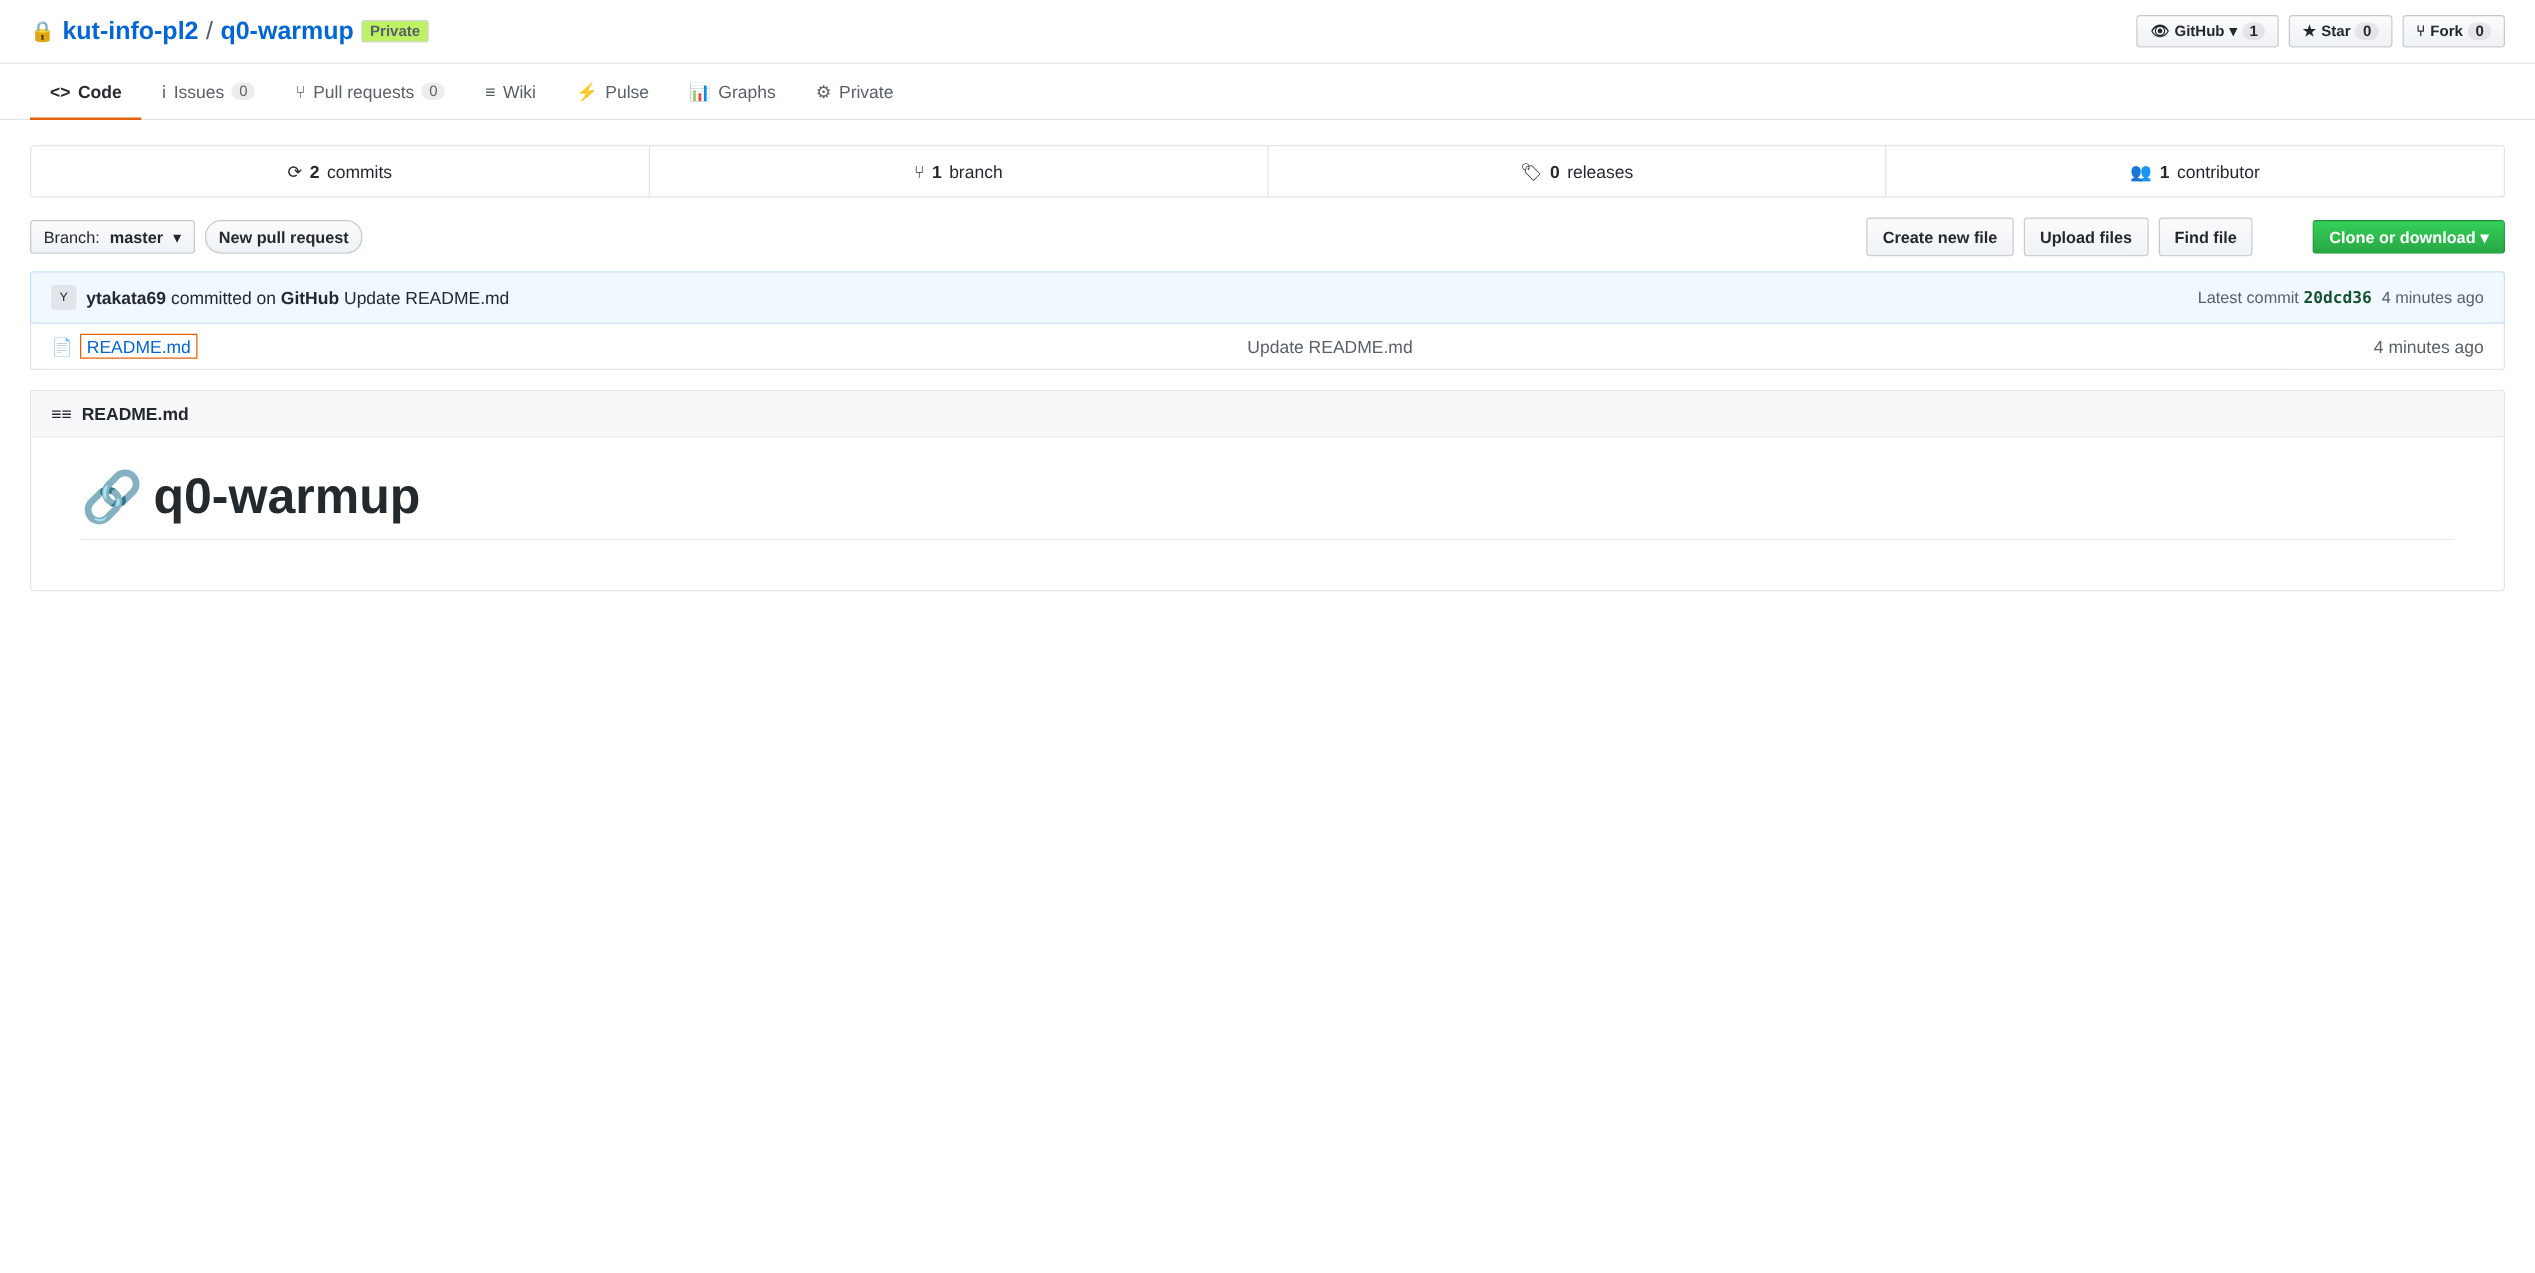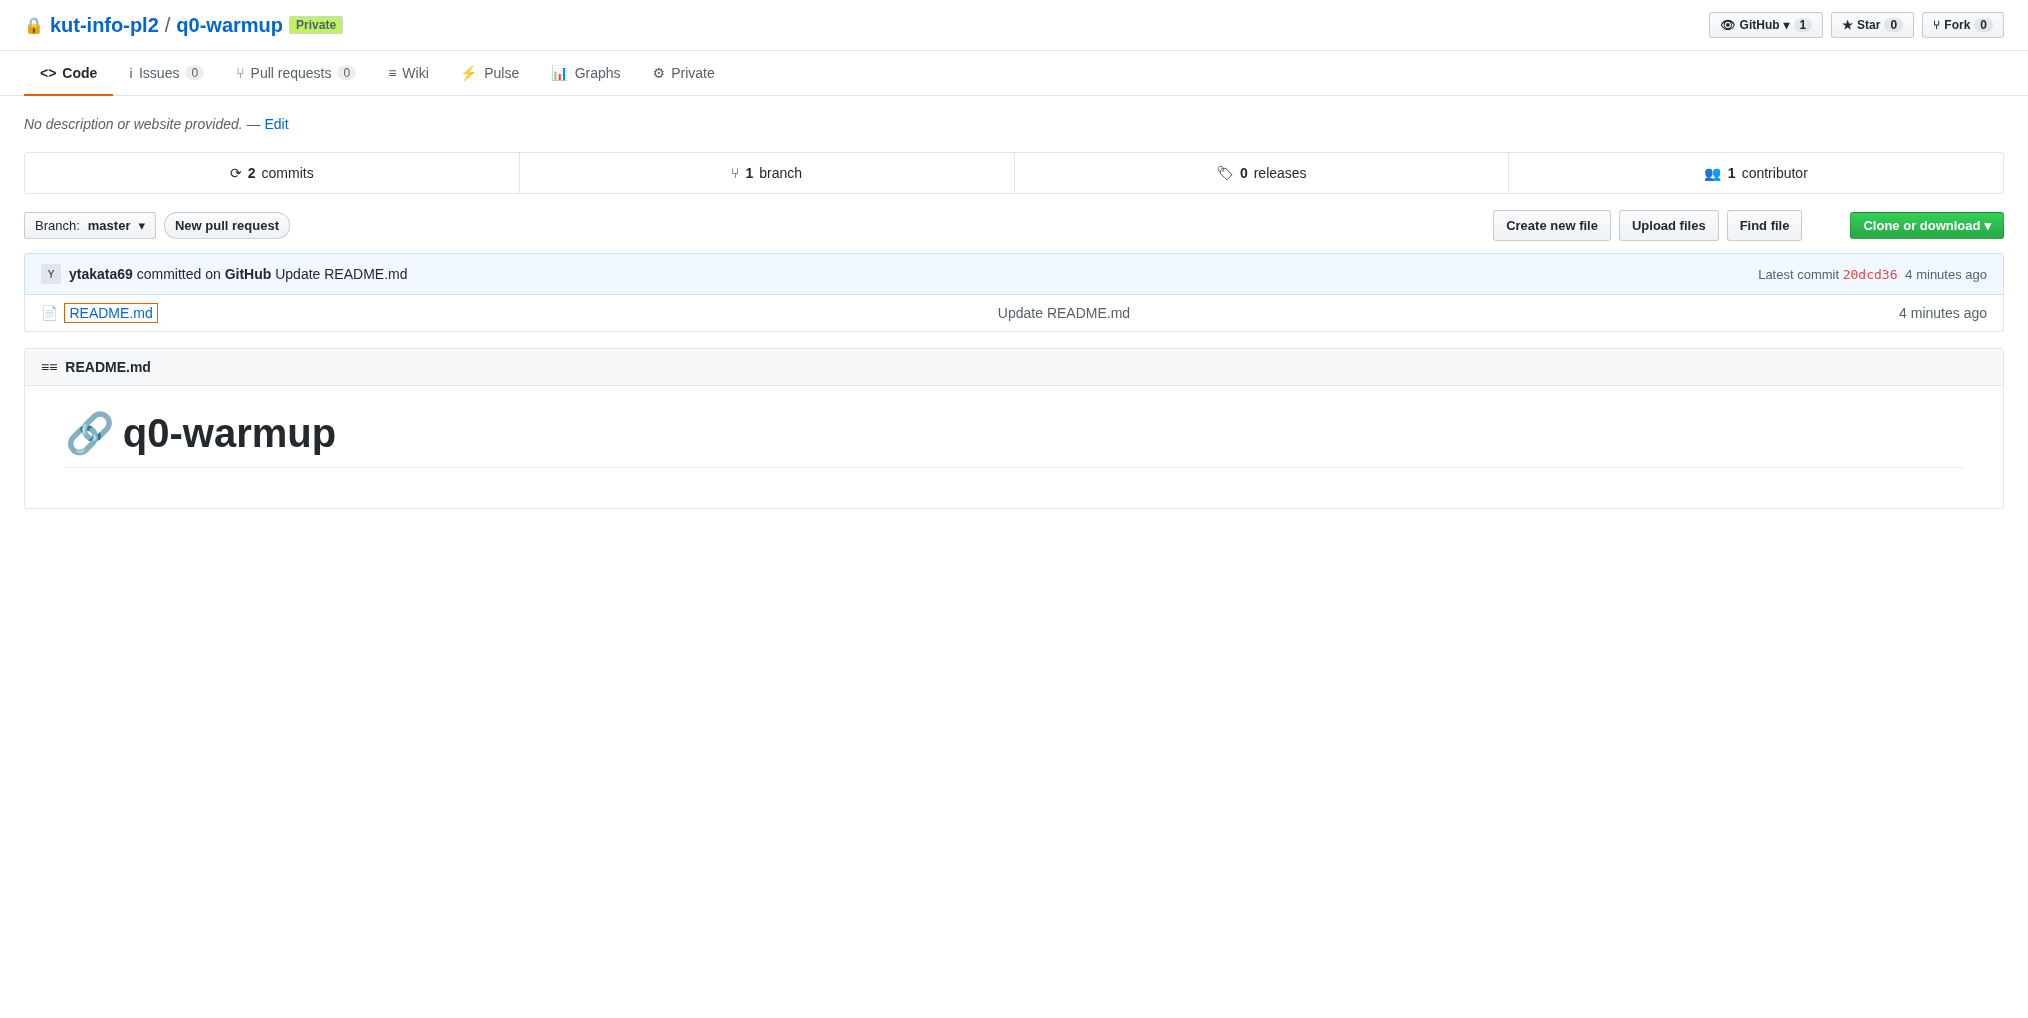--- a/index.html
+++ b/index.html
@@ -236,23 +236,23 @@
     }
     .commit-info .author-name {
       font-weight: 600;
       color: #24292e;
     }
     .commit-meta {
       font-size: 13px;
       color: #586069;
     }
     .commit-meta .commit-sha {
-      color: #ef4444;
+      color: #14532d;
       font-family: monospace;
-      font-weight: 400;
+      font-weight: 700;
     }
     
     .file-table {
       border: 1px solid #e1e4e8;
       border-top: none;
       border-radius: 0 0 3px 3px;
       margin-bottom: 16px;
     }
     .file-row {
       display: flex;
@@ -379,25 +379,20 @@
     <span>Graphs</span>
   </a>
   <a class="nav-tab">
     <span>⚙</span>
     <span>Private</span>
   </a>
 </nav>
 
 <div class="main-content">
 
-  <p class="repo-description">
-    <span>No description or website provided.</span>
-    <span> — </span>
-    <a class="edit-link">Edit</a>
-  </p>
 
   <div class="stats-bar">
     <div class="stat-item">
       <span>⟳</span>
       <span class="stat-count">2</span>
       <span>commits</span>
     </div>
     <div class="stat-item">
       <span>⑂</span>
       <span class="stat-count">1</span>

